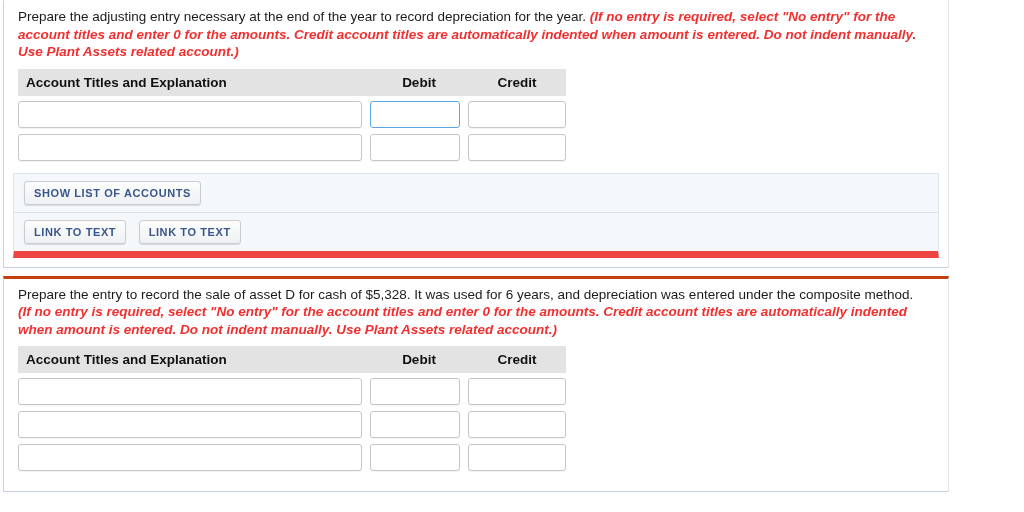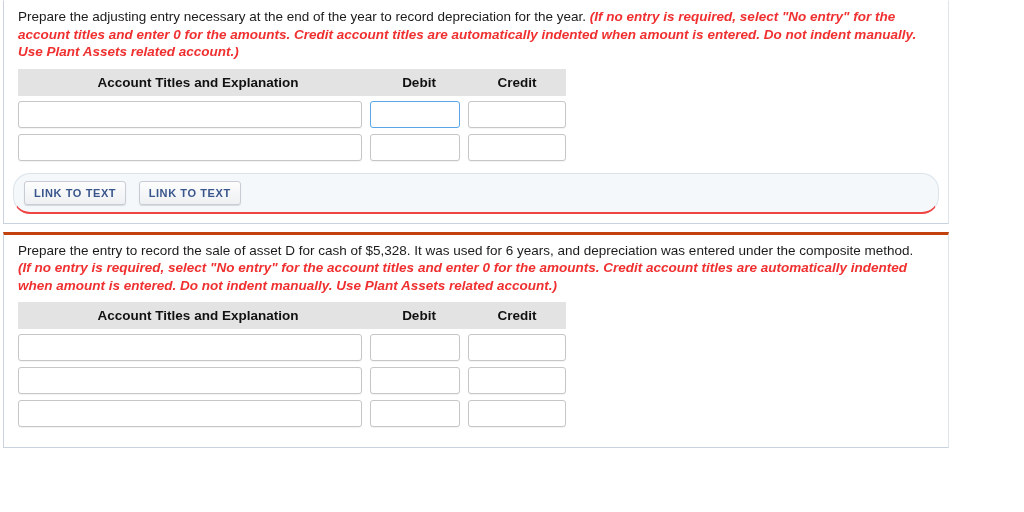--- a/index.html
+++ b/index.html
@@ -69,21 +69,21 @@
   }
   .journal col.c-acct { width: 352px; }
   .journal col.c-deb  { width: 98px; }
   .journal col.c-cred { width: 98px; }
 
   .journal th {
     background: #e3e3e3;
     font-size: 13.5px;
     font-weight: bold;
     color: #111111;
-    text-align: center;
+    text-align: left;
     padding: 6px 0 6px 8px;
     height: 13px;
     border: none;
     white-space: nowrap;
   }
   .journal th.th-deb, .journal th.th-cred {
     text-align: center;
     padding-left: 0;
     margin-top: 20px;
   }
@@ -121,22 +121,21 @@
   
   .btn-panel {
     box-sizing: border-box;
     margin: 0 9px 0 9px;
     background: #f4f8fb;
     border: 1px solid #dbe3ea;
     border-bottom: none;
     padding: 7px 0 7px 10px;
   }
   .btn-panel.last {
-    border-bottom: 2px solid #ef4444;
-    border-radius: 17px;
+    border-bottom: 7px solid #ef4444;
   }
 
   .btn {
     display: inline-block;
     font-family: "Liberation Sans", sans-serif;
     font-size: 11px;
     font-weight: bold;
     letter-spacing: 0.6px;
     color: #39568c;
     background: linear-gradient(to bottom, #fdfdfd 0%, #eef0f3 100%);
@@ -197,20 +196,23 @@
           </td>
           <td class="td-cred">
             <input class="cell-input" type="text" value="" style="">
           </td>
         </tr>
       </tbody>
     </table>
 
     <div class="spacer-after-table"></div>
 
+    <div class="btn-panel">
+      <button class="btn">SHOW LIST OF ACCOUNTS</button>
+    </div>
 
     <div class="btn-panel last">
       <button class="btn">LINK TO TEXT</button>
       <button class="btn">LINK TO TEXT</button>
     </div>
 
   </div>
 
   <div class="gap-between"></div>
 

